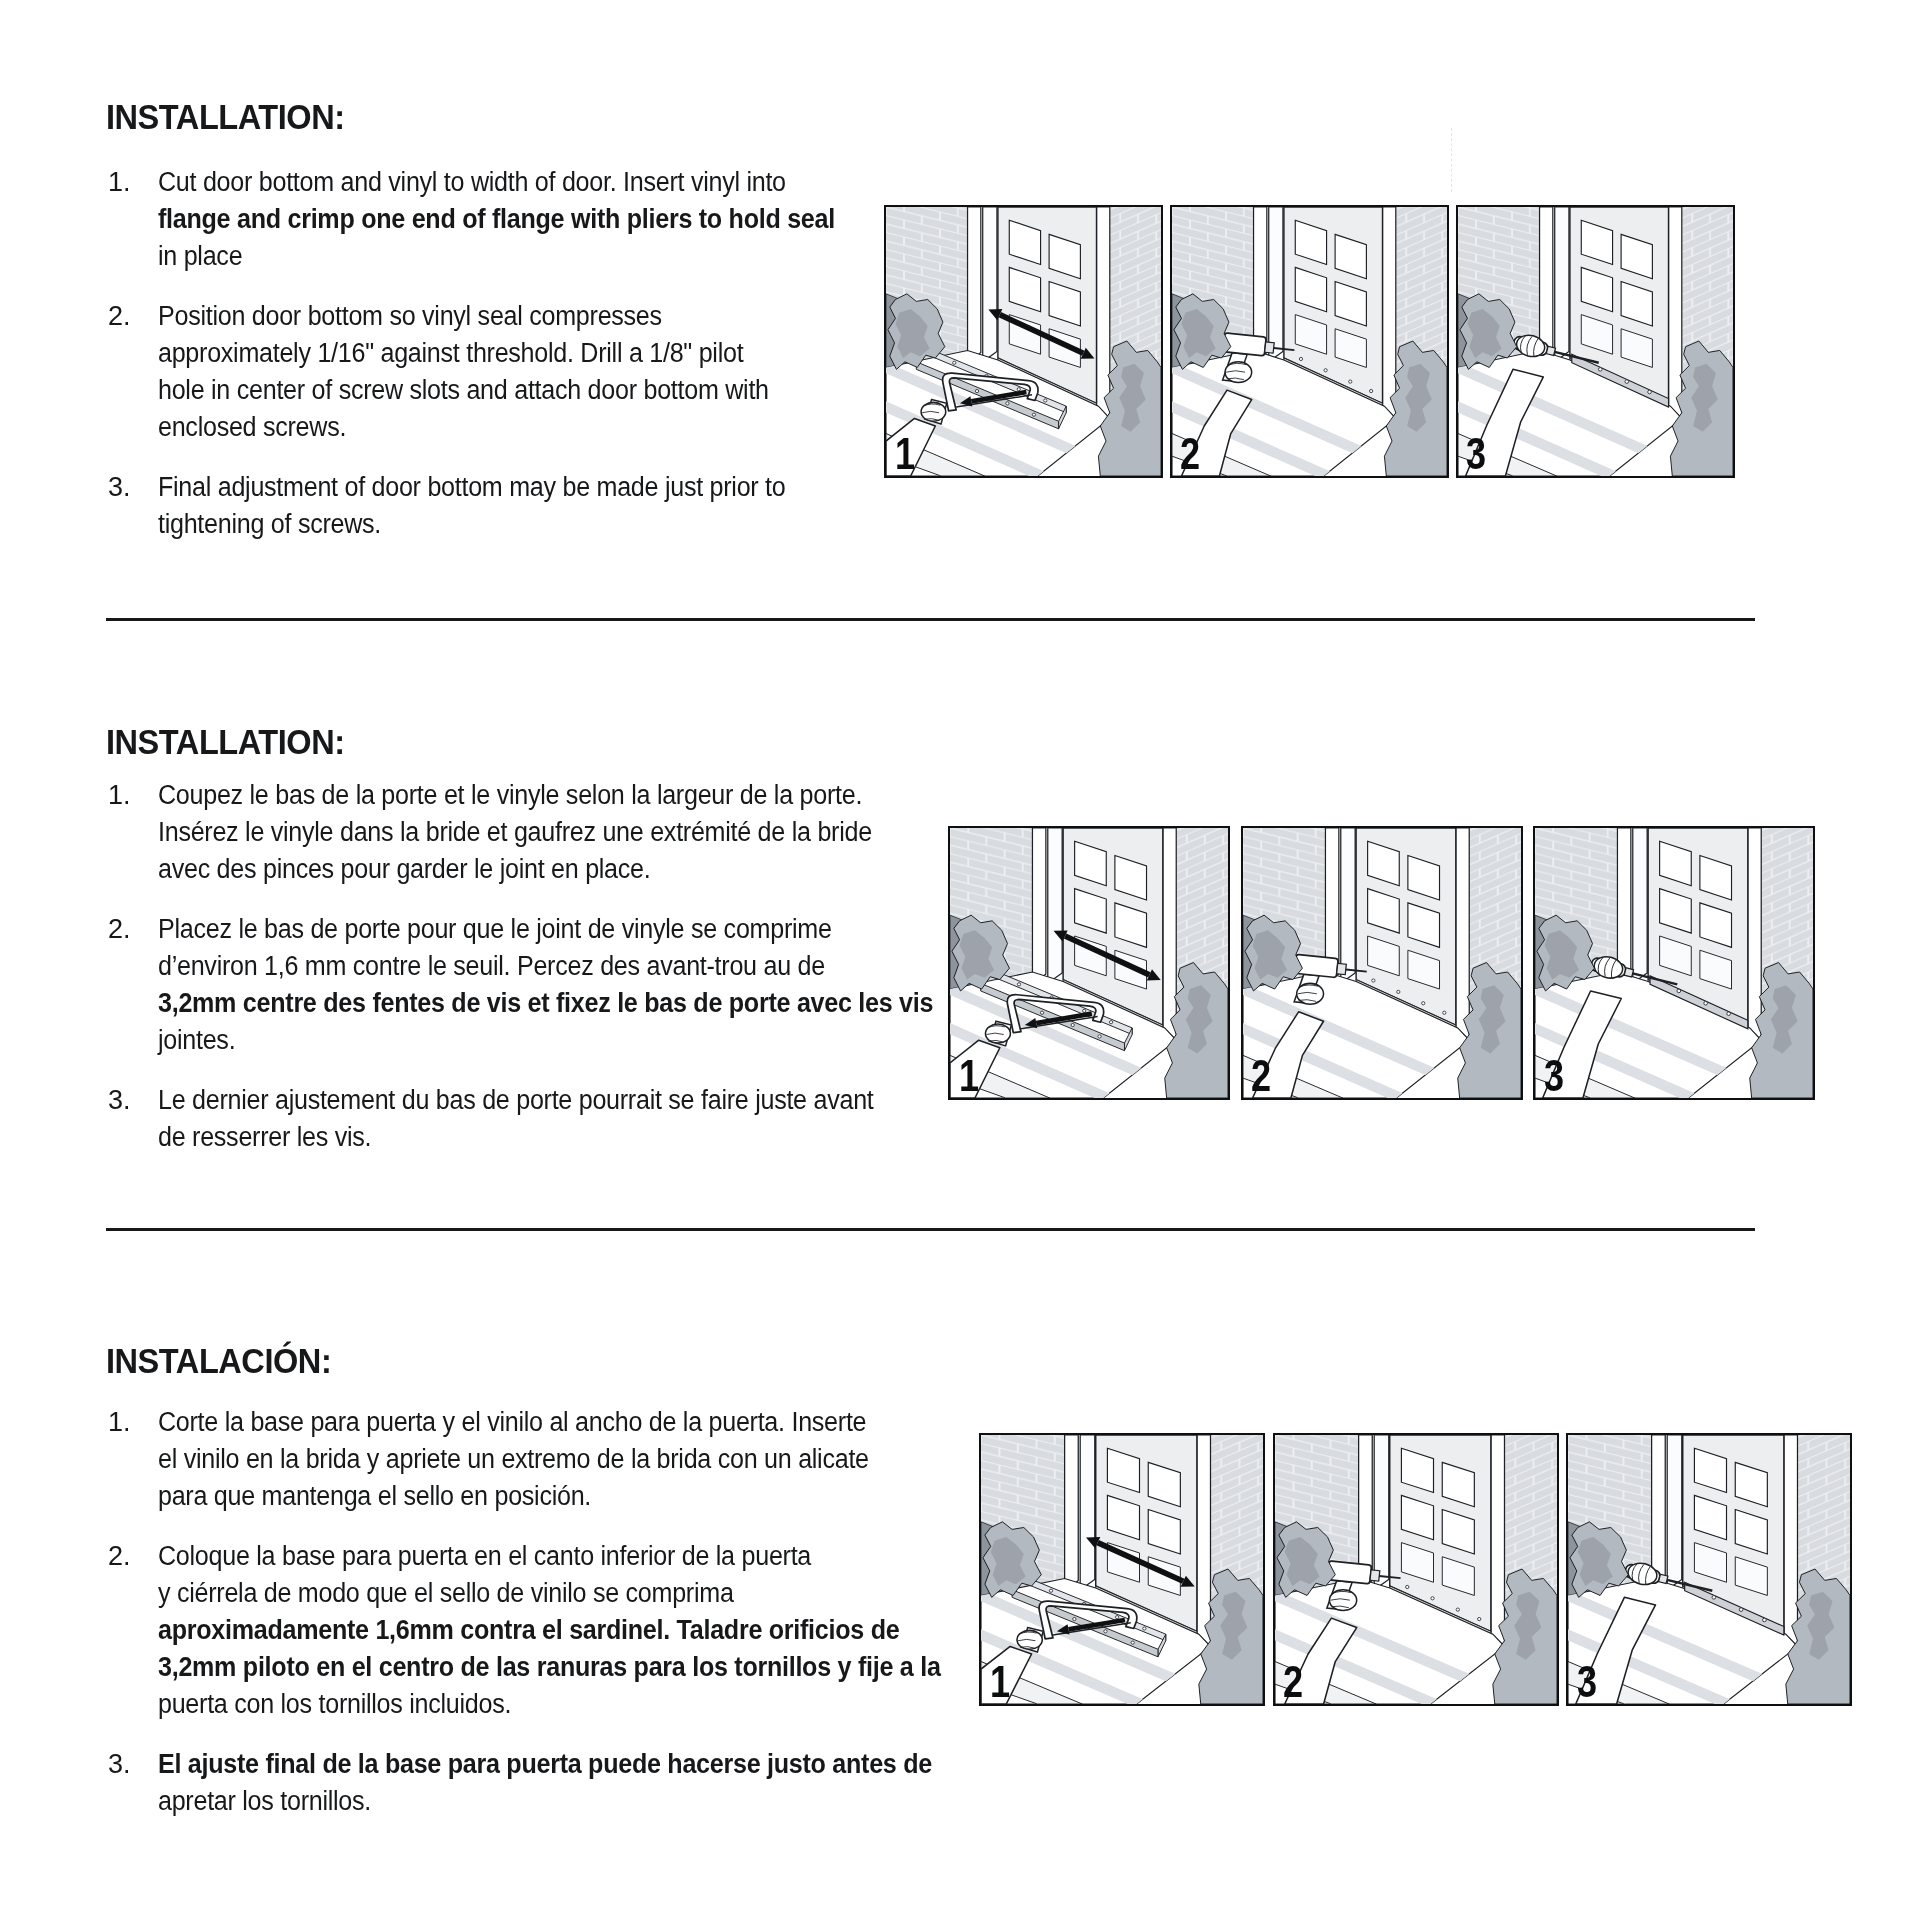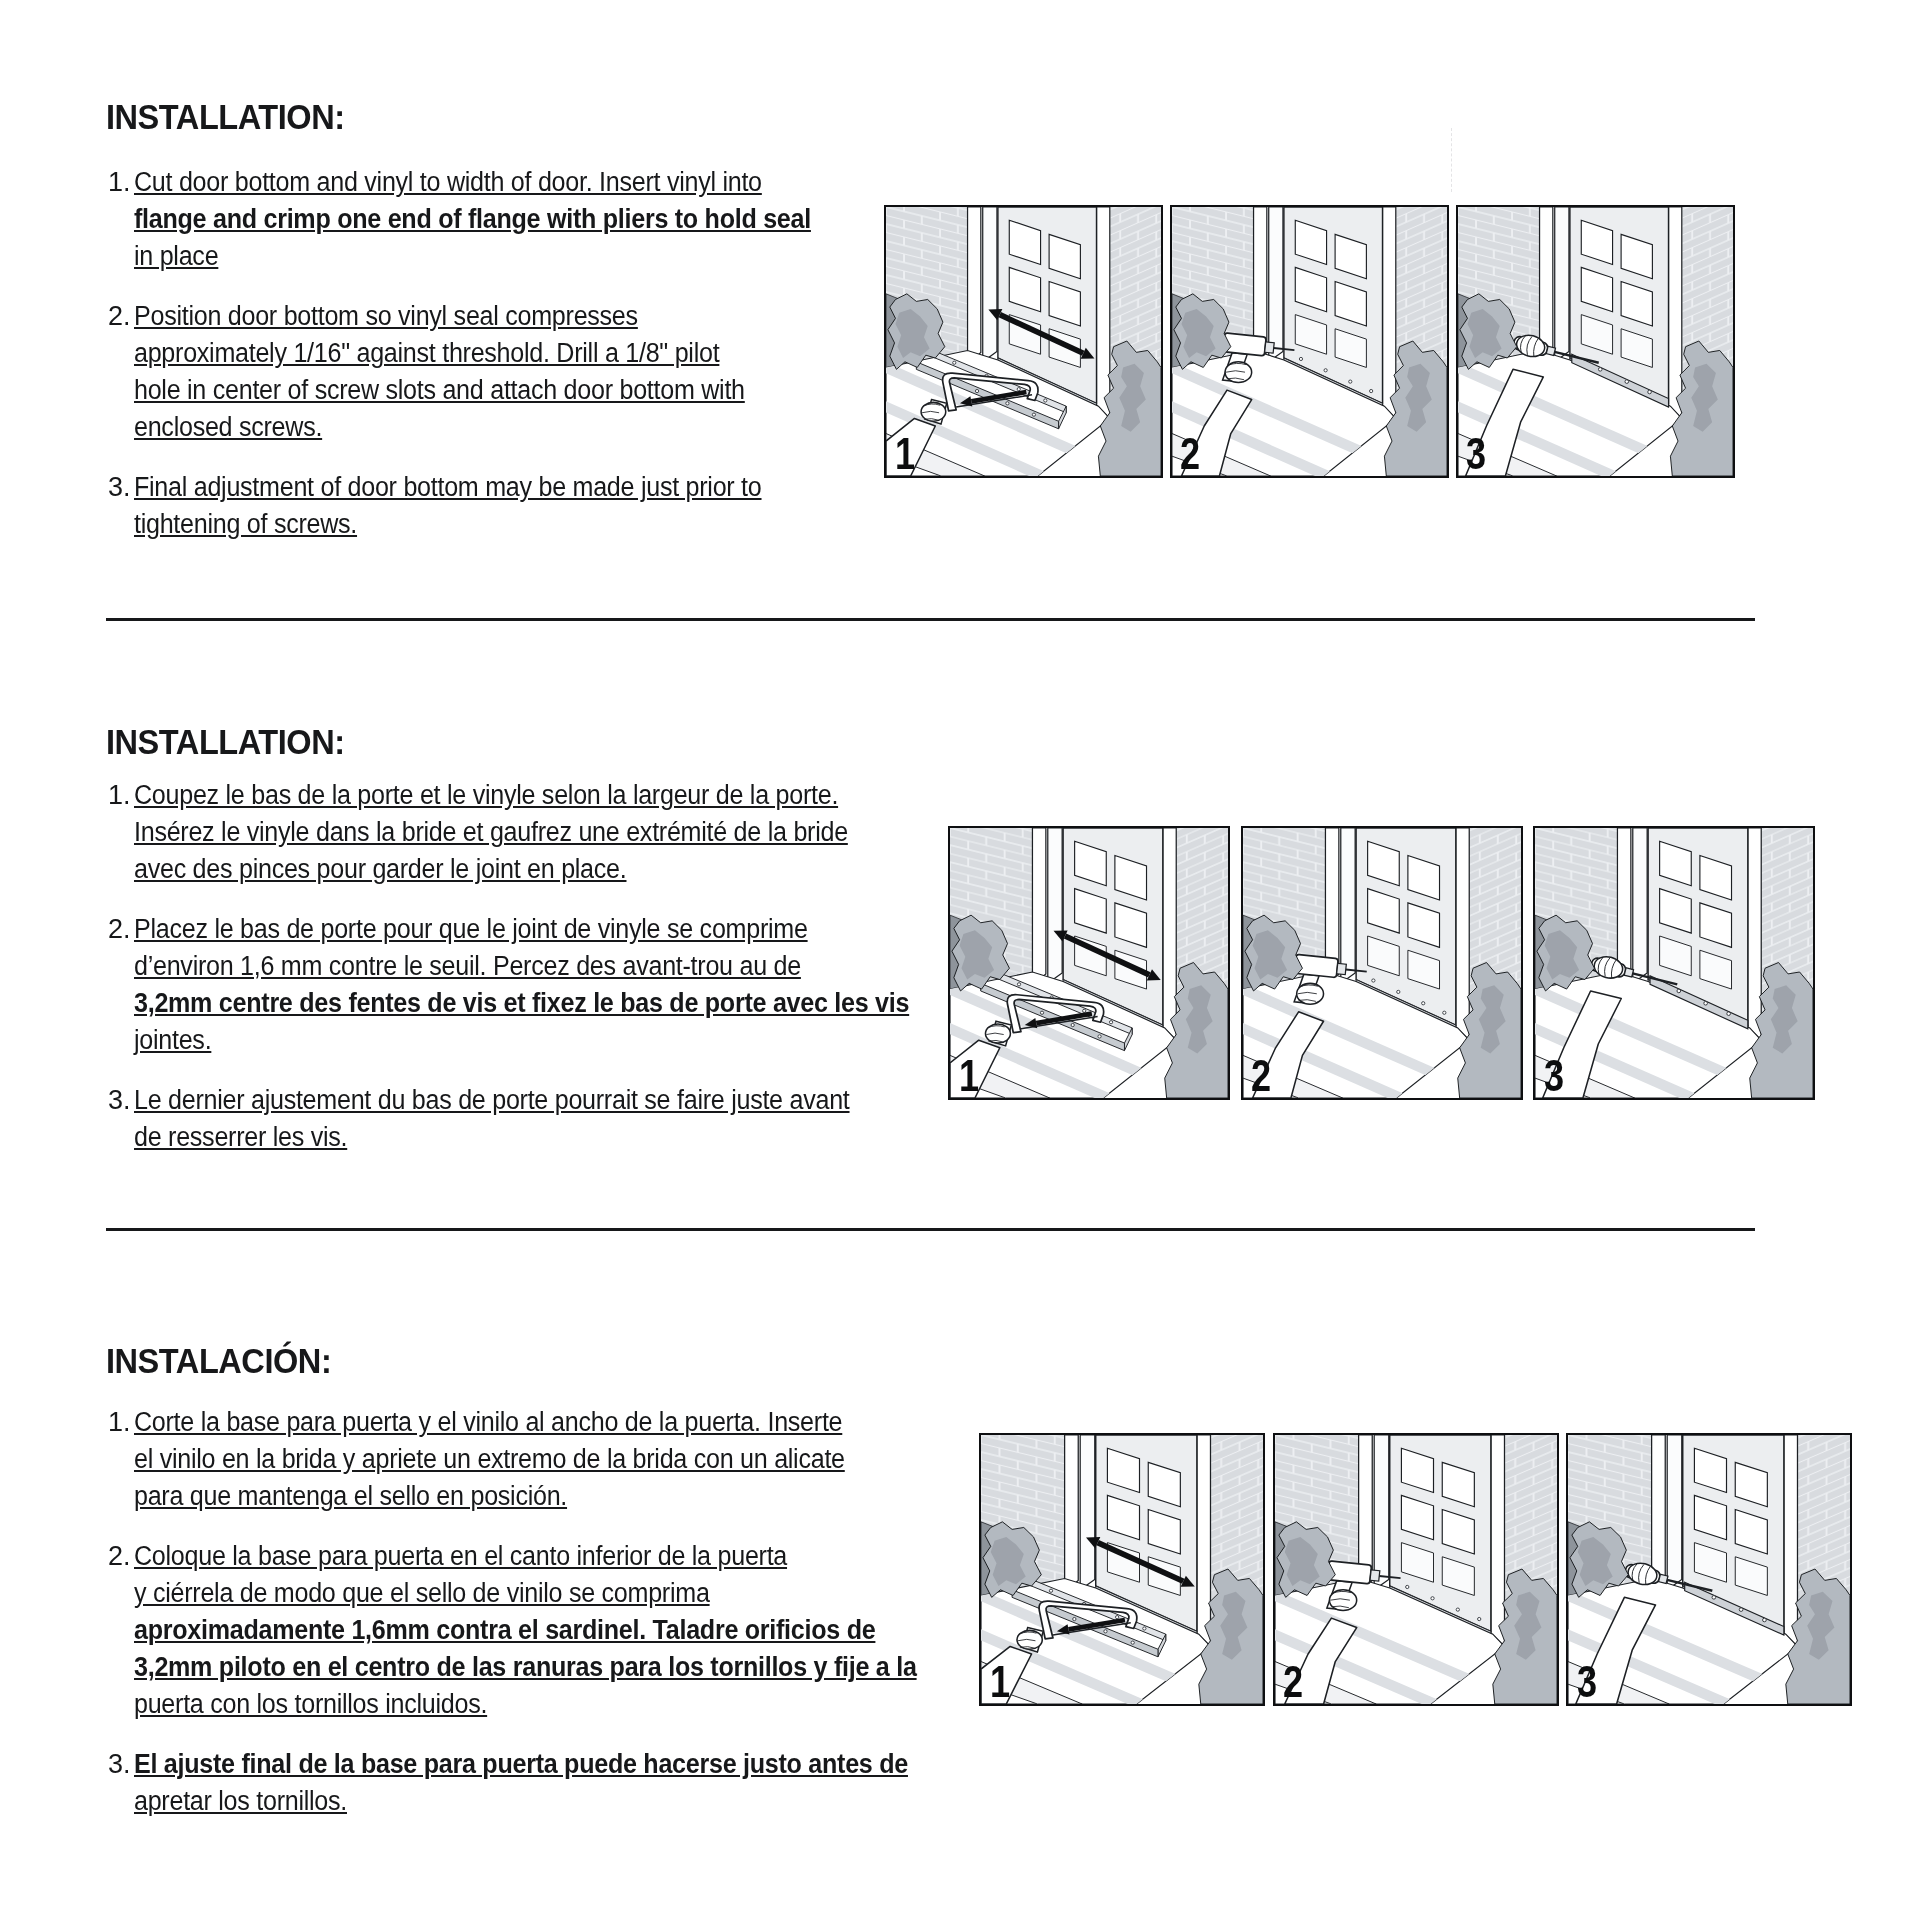--- a/index.html
+++ b/index.html
@@ -8,21 +8,21 @@
     font-family:"Liberation Sans", sans-serif;color:#17181a;overflow:hidden;
   }
   .sec{position:absolute;left:0;top:0;width:1931px;height:0;}
   .hd{
     position:absolute;margin:0;font-size:35px;font-weight:700;letter-spacing:-0.5px;
     transform:scaleX(.93);transform-origin:0 50%;white-space:nowrap;
   }
   .steps{position:absolute;margin:0;padding:0;list-style:none;width:869px;}
   .step{position:relative;margin:0 0 23px 0;padding:0;}
   .num{position:absolute;left:1.9px;top:0;font-size:27px;line-height:37px;}
-  .ltxt{margin-left:28px;text-decoration:underline;}
+  .ltxt{margin-left:52px;}
   .line{
     display:block;font-size:27px;line-height:37px;white-space:nowrap;
     transform:scaleX(.93);transform-origin:0 60%;letter-spacing:-0.3px;
   }
   .line.bold{font-weight:700;}
   .figs{position:absolute;display:flex;}
   .panel{
     position:relative;background:#fff;border:2.9px solid #0e0f11;box-sizing:border-box;
     flex:0 0 auto;
   }

